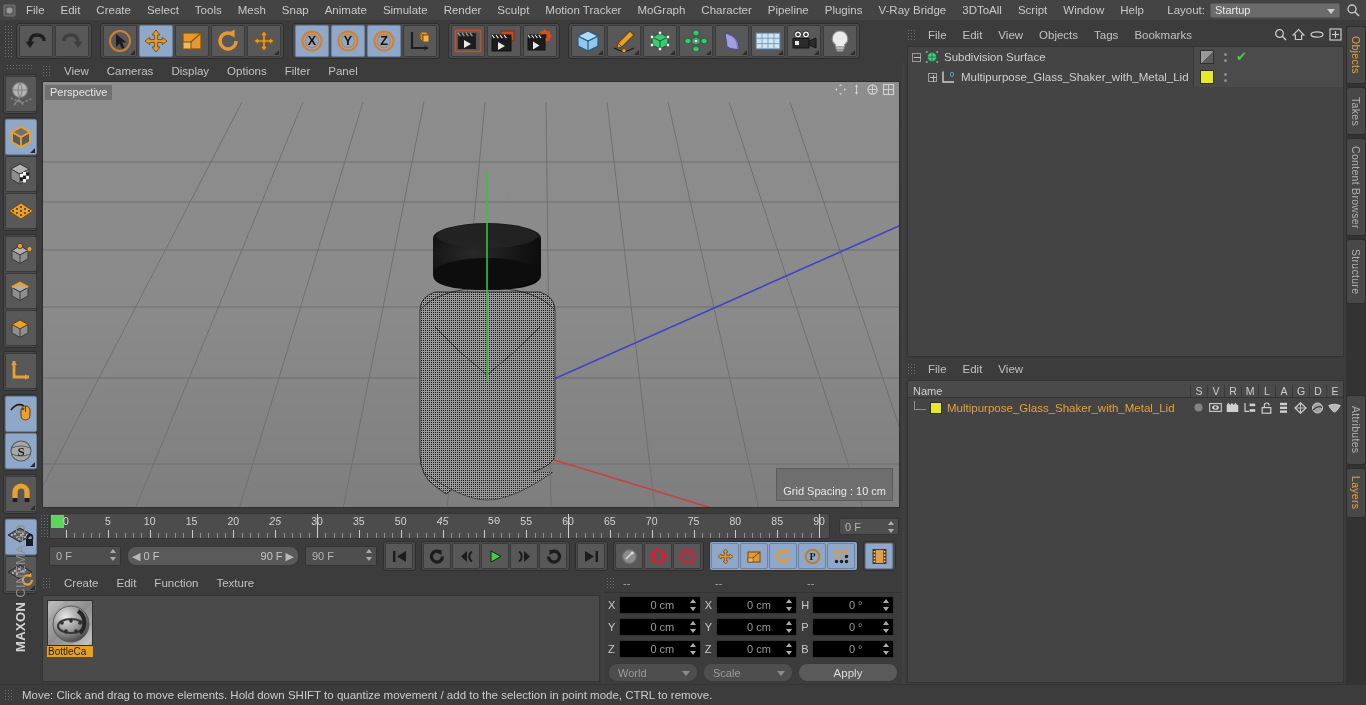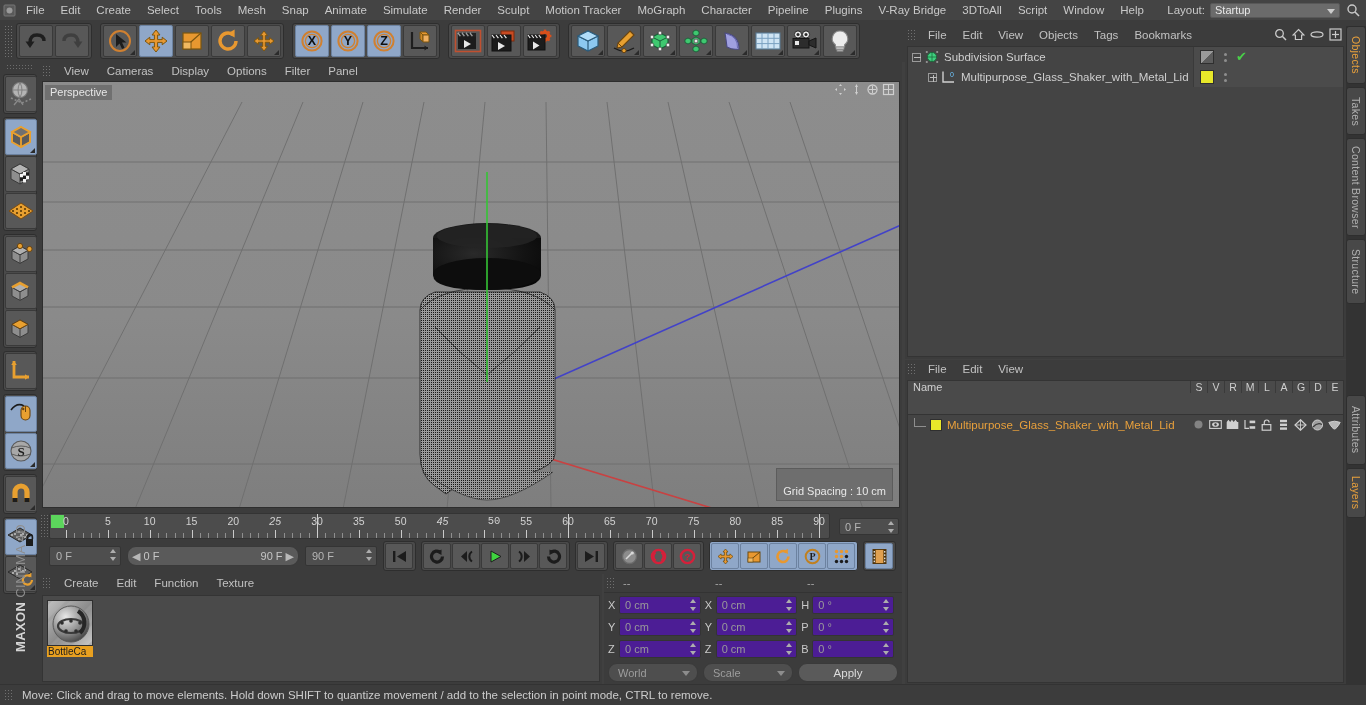--- a/index.html
+++ b/index.html
@@ -162,23 +162,23 @@
 
   
   .coords { position:absolute; left:604px; top:574px; width:298px; height:110px; background:#3c3c3c; }
   .coord-head { height:19px; display:flex; align-items:center; padding-left:2px;
     border-bottom:1px solid #333; }
   .coord-head .vgrip { width:9px; height:13px; margin-right:8px; opacity:.55;
     background-image:radial-gradient(#9b9b9b 0.8px, transparent 0.9px); background-size:3px 3px;}
   .coord-head .dash { font-size:11px; color:#a6a6a6; }
   .crow { display:flex; align-items:center; height:20px; margin-top:2px; padding:0 4px; }
   .clab { width:11px; font-size:11px; color:#c9c9c9; }
-  .cfield { position:relative; flex:1; height:18px; background:#4c1d95;
+  .cfield { position:relative; flex:1; height:18px; background:#000000;
     border:1px solid #343434; border-radius:2px; color:#9a9a9a; font-size:11px;
-    line-height:17px; padding-left:5px; margin-right:4px; }
+    line-height:17px; padding-left:5px; margin-right:4px;text-align:center; }
   .crow2 { display:flex; align-items:center; height:21px; margin-top:3px; padding:0 4px; }
   .csel { position:relative; flex:1; height:19px; background:#4e4e4e; border:1px solid #3a3a3a;
     border-radius:9px; color:#9d9d9d; font-size:11px; line-height:18px; padding-left:9px;
     margin-right:5px; }
   .csel .caret { position:absolute; right:7px; top:7px;
     border-left:4px solid transparent; border-right:4px solid transparent; border-top:5px solid #8d8d8d; }
   .applybtn { width:100px; height:19px; background:#5a5a5a; border:1px solid #3a3a3a;
     border-radius:9px; color:#dcdcdc; font-size:11.5px; text-align:center; line-height:18px;
     cursor:pointer; }
 
@@ -202,21 +202,21 @@
   .om-dots i { width:3px; height:3px; border-radius:50%; background:#8e8e8e; display:block; }
   .om-tagcol { position:absolute; right:0; top:0; height:20px; width:150px;
     display:flex; align-items:center; padding-left:6px; gap:6px;
     border-left:1px solid #3a3a3a; background:#4b4b4b; }
   .swatch { width:14px; height:14px; border:1px solid #2f2f2f; }
   .swatch.halftone { background:linear-gradient(135deg,#9a9a9a 50%, #5d5d5d 50%); }
   .swatch.yellow { background:#e8e82a; }
   .check { color:#49d049; font-size:13px; line-height:10px; }
 
   .attrmgr { position:absolute; left:905px; top:360px; width:441px; height:325px; background:#3c3c3c; }
-  .lay-head { display:flex; align-items:flex-start; height:34px; background:#4a4a4a;
+  .lay-head { display:flex; align-items:flex-end; height:17px; background:#4a4a4a;
     border-bottom:1px solid #343434; }
   .lay-head .nm { flex:1; padding-left:5px; font-size:11px; color:#cfcfcf; }
   .lay-head .col { width:17px; text-align:center; font-size:10.5px; color:#cfcfcf;
     border-left:1px solid #3a3a3a; }
   .lay-row { display:flex; align-items:center; height:19px; }
   .lay-row .nm { flex:1; display:flex; align-items:center; padding-left:6px; min-width:0; }
   .lay-row .nm .corner { width:12px; height:9px; border-left:1px solid #8e8e8e;
     border-bottom:1px solid #8e8e8e; margin-right:4px; margin-bottom:4px;}
   .lay-row .nm .sw { width:12px; height:12px; background:#e8e82a; border:1px solid #2f2f2f; margin-right:5px;}
   .lay-row .nm .tx { font-size:11.5px; color:#e8a03c; white-space:nowrap; }

